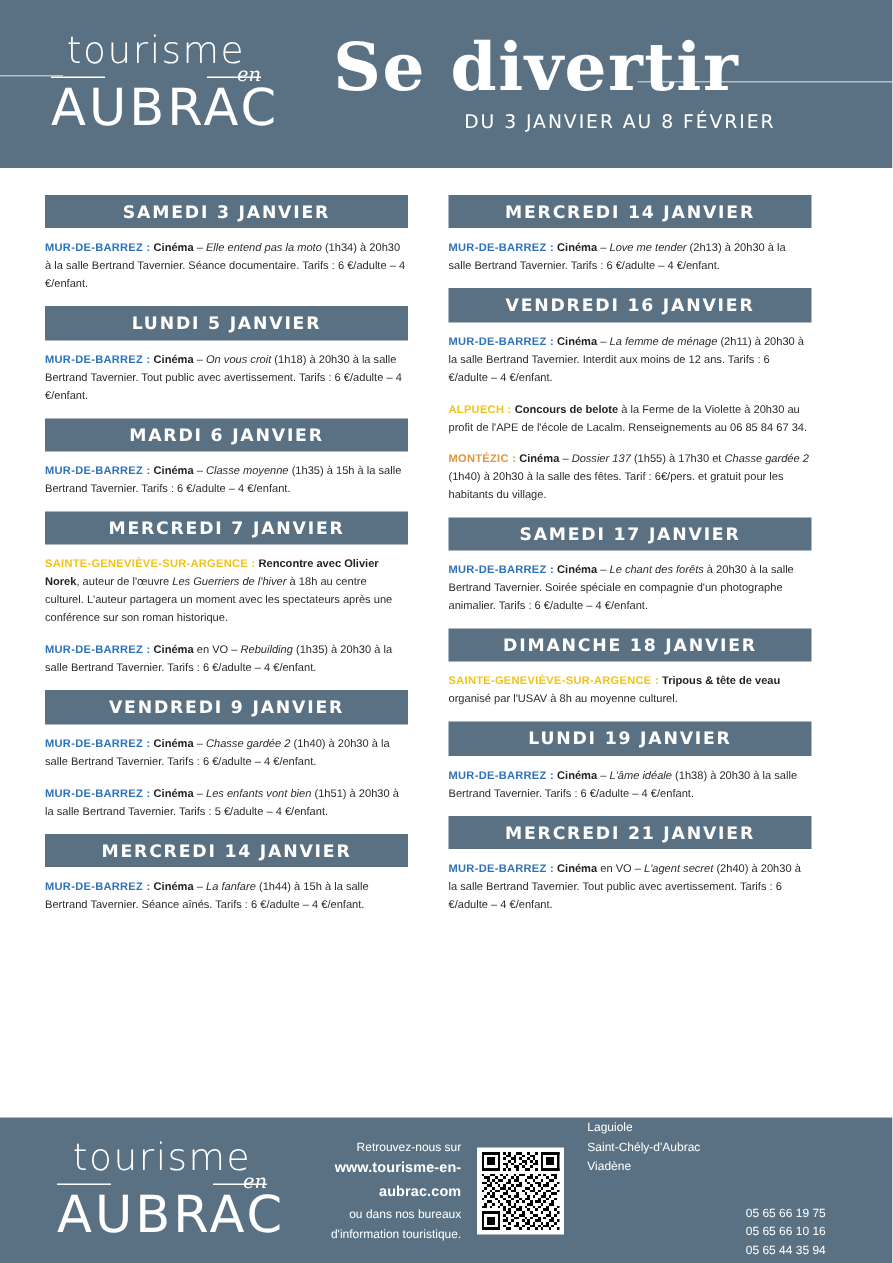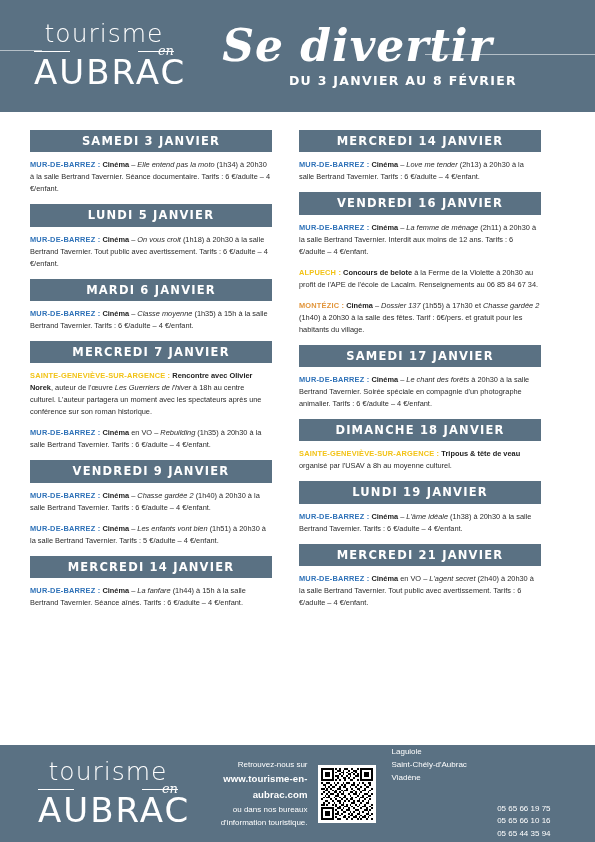--- a/index.html
+++ b/index.html
@@ -48,27 +48,27 @@
     text-align: center; line-height: 1.05;
   }
 
   .title-wrap {
     flex: 1; display: flex; flex-direction: column;
     align-items: center; justify-content: center;
     padding-left: 20px; padding-right: 40px;
   }
   .title-script {
     font-family: "DejaVu Serif", serif;
-    font-style: italic; font-weight: bold;
+    font-weight: bold;
     font-size: 44px; color: #fff; line-height: 1;
     letter-spacing: 1px;
   }
   .title-sub {
     font-family: "DejaVu Sans", sans-serif;
-    font-size: 12.5px; color: #fff; font-weight: bold;
+    font-size: 12.5px; color: #fff; font-weight: normal;
     letter-spacing: 1.3px; margin-top: 5px; align-self: flex-end;
     padding-right: 4px;
   }
 
   
   .content {
     position: relative;
     padding: 18px 30px 0 30px;
     height: 633px;
   }

